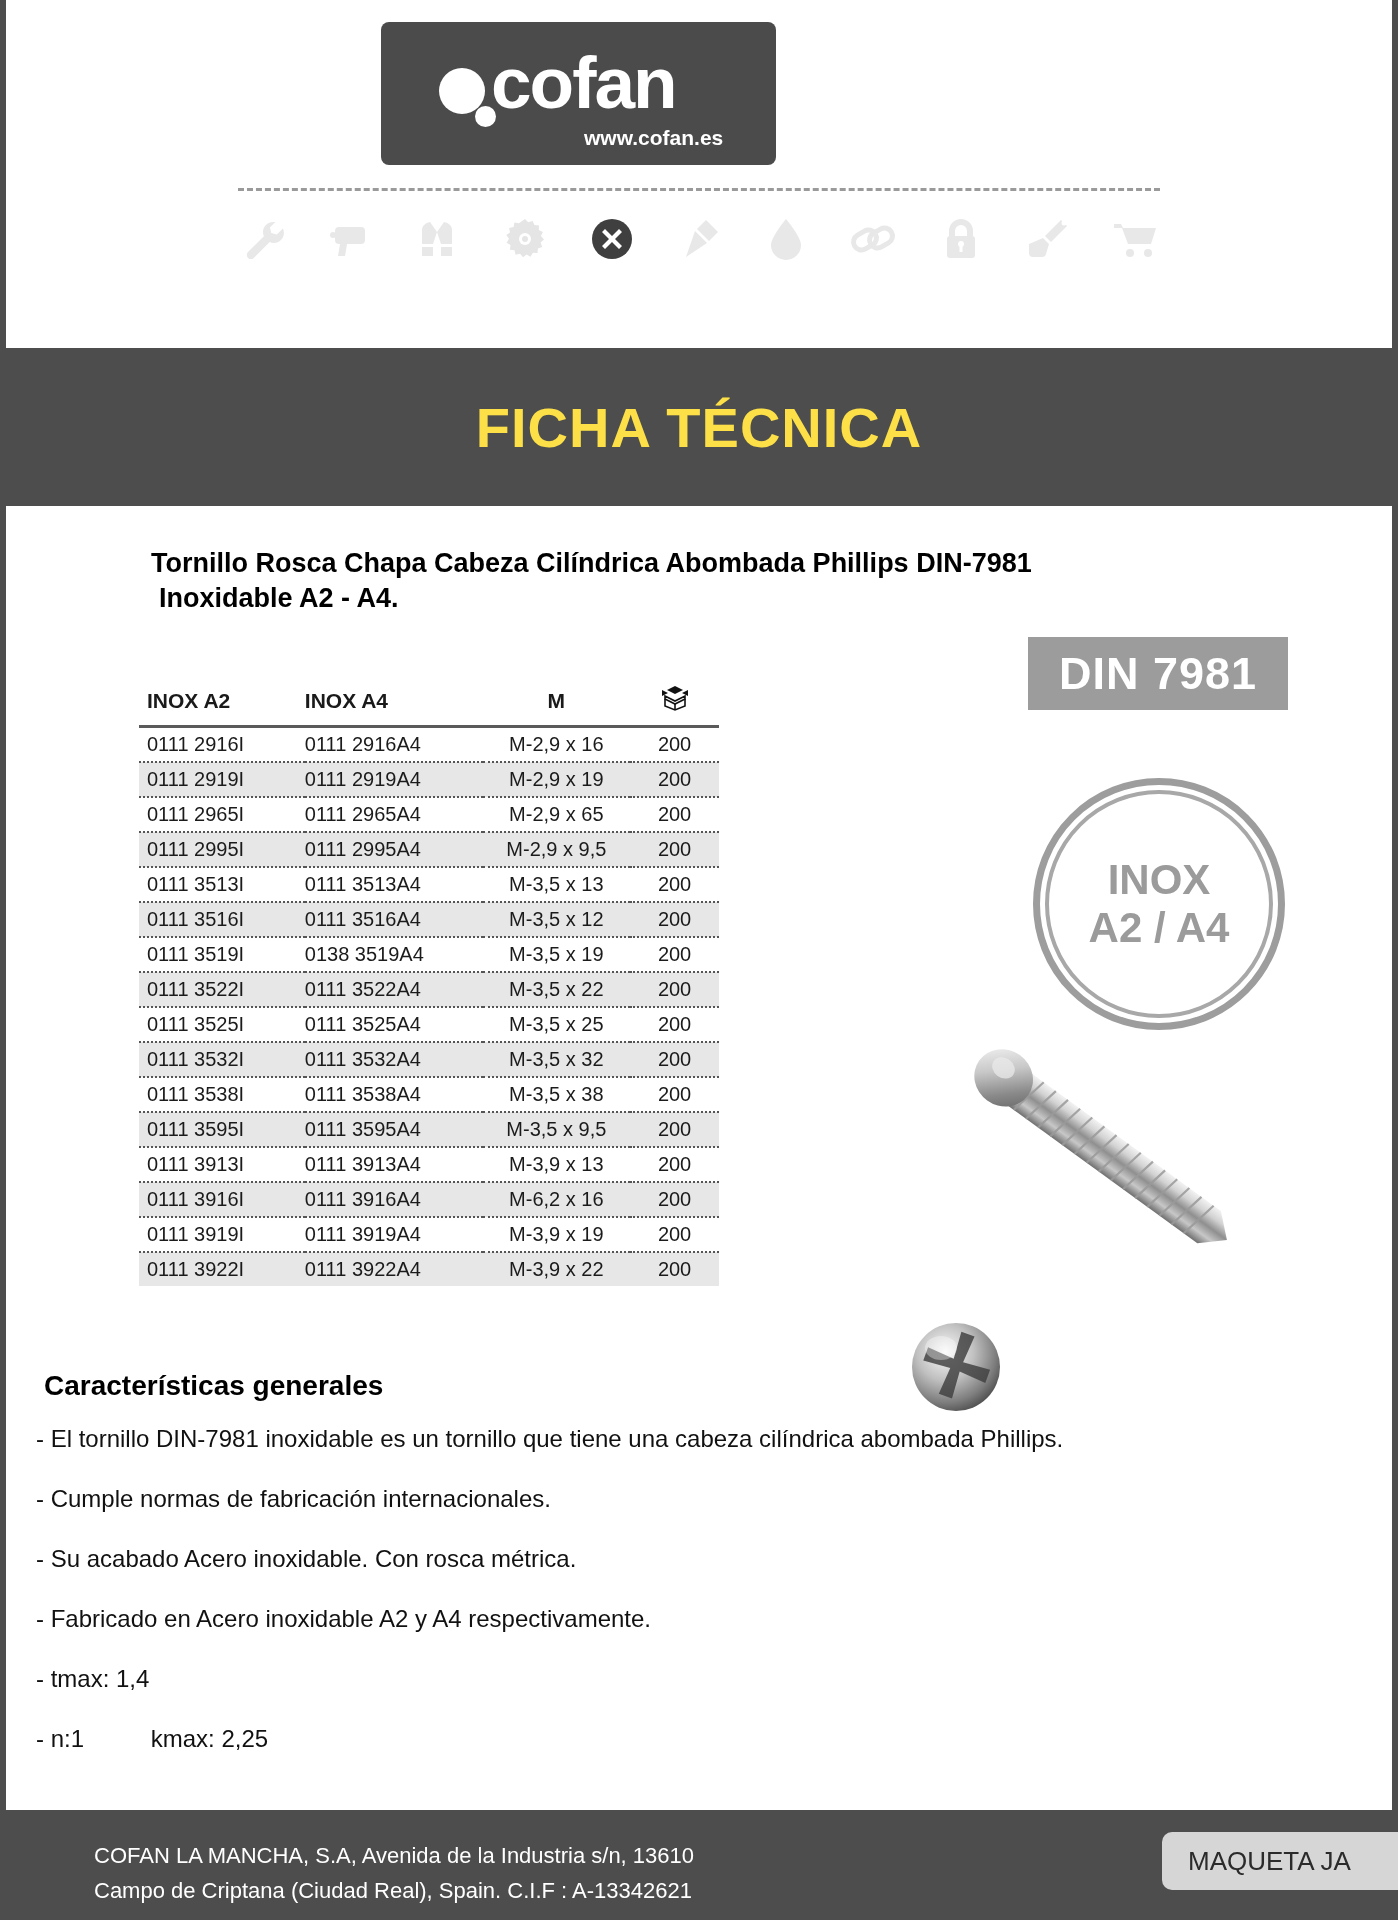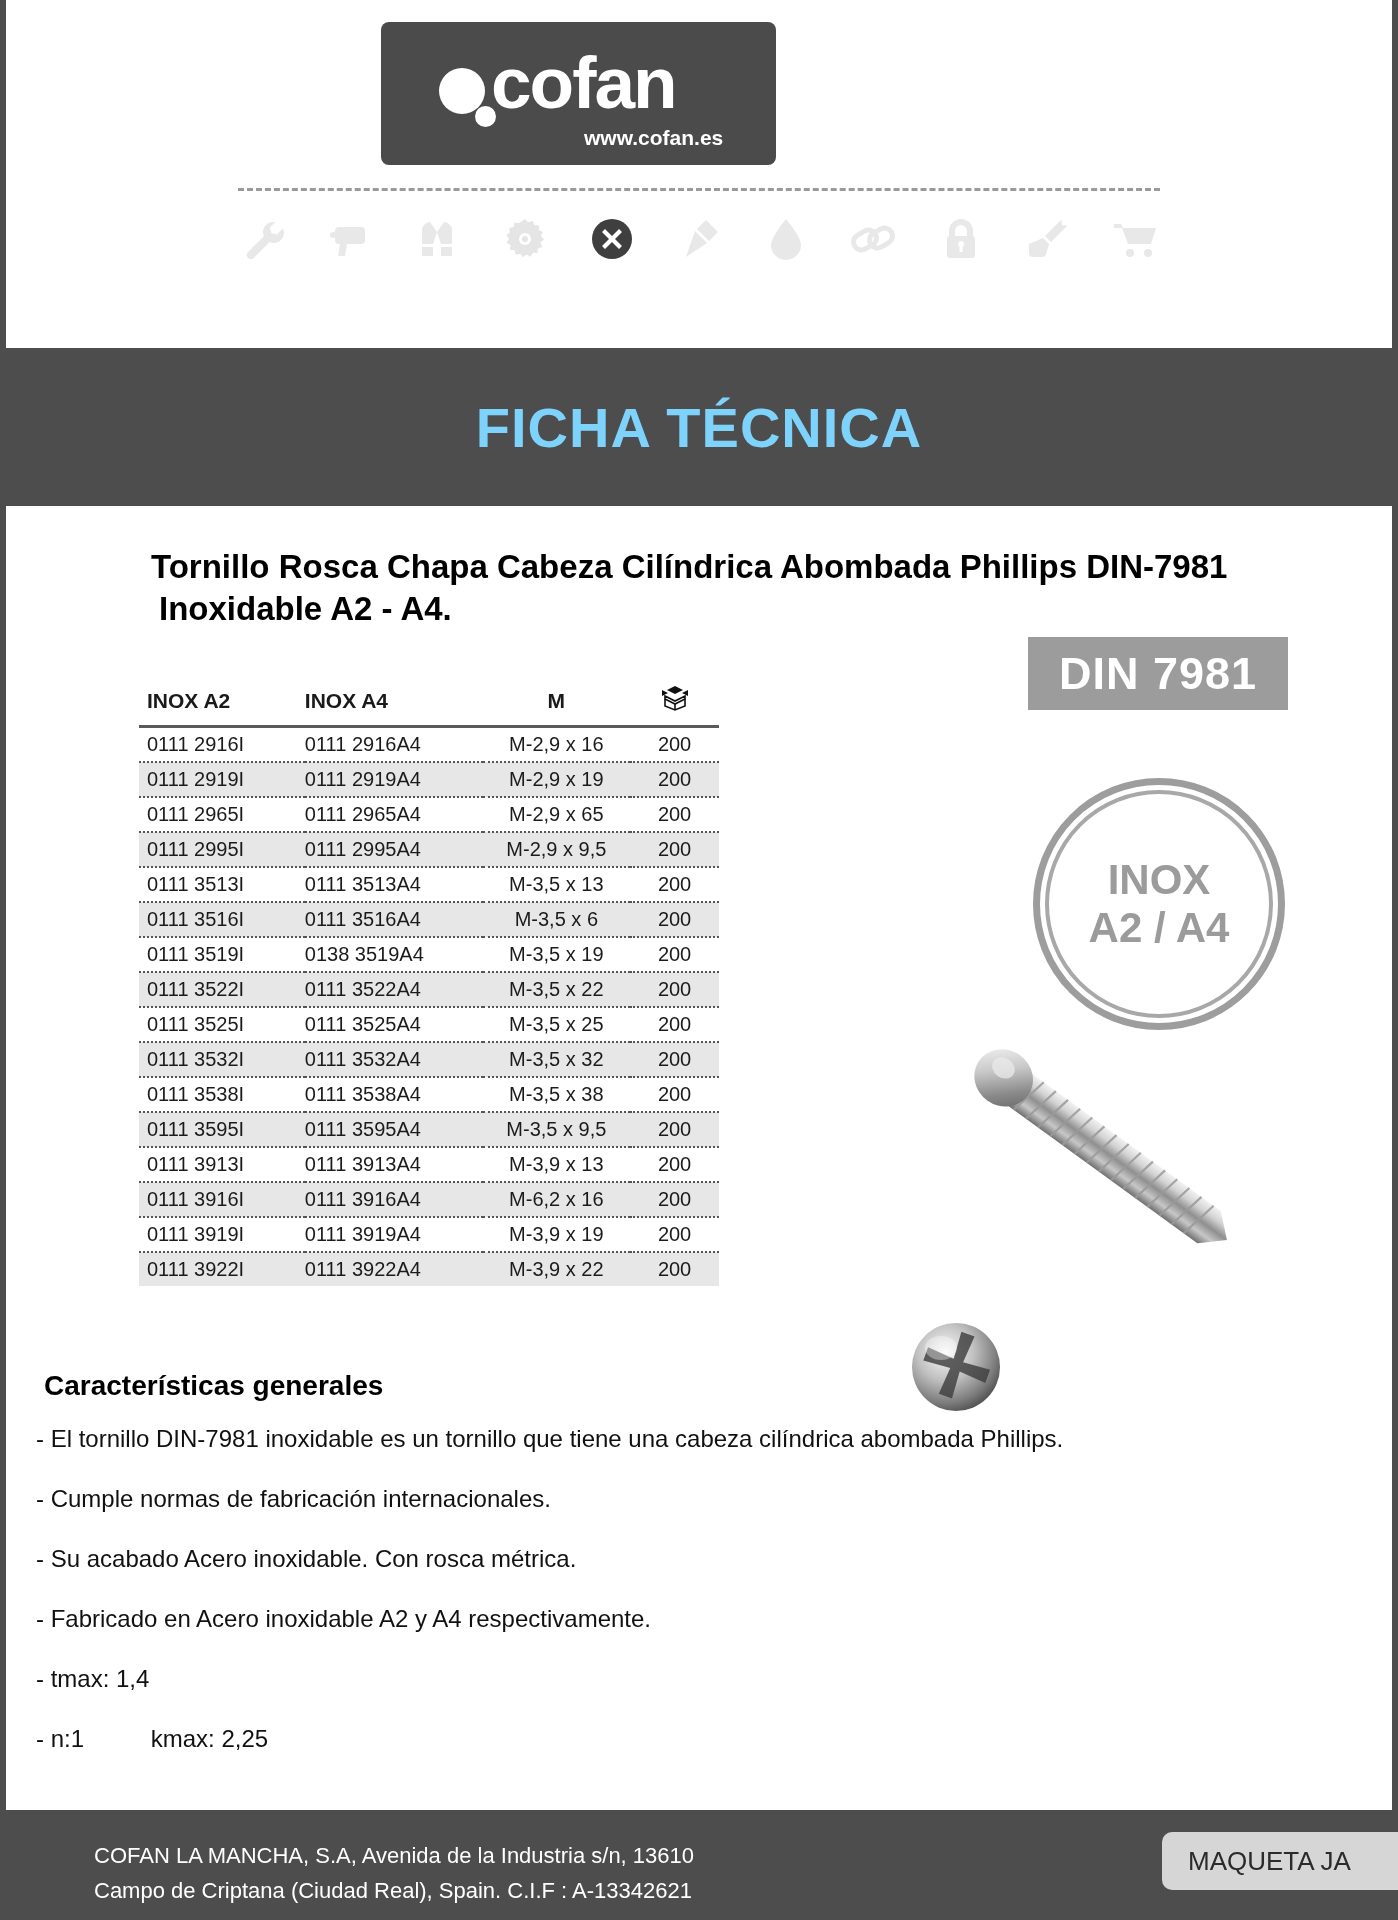--- a/index.html
+++ b/index.html
@@ -122,34 +122,34 @@
     position: absolute;
     left: 0; right: 0;
     top: 348px;
     height: 158px;
     background: #4d4d4d;
     display: flex;
     align-items: center;
     justify-content: center;
   }
   .banner-title {
-    color: #7dd3fc;
+    color: #fde047;
     font-size: 56px;
     font-weight: bold;
     letter-spacing: 1px;
     font-family: "Liberation Sans", sans-serif;
   }
 
   
   .product-title {
     position: absolute;
     left: 145px;
     top: 546px;
     width: 1120px;
-    font-size: 33px;
+    font-size: 27px;
     font-weight: bold;
     color: #000000;
     line-height: 1.28;
     font-family: "Liberation Sans", sans-serif;
   }
   .product-title .l2 { padding-left: 8px; display: block; }
 
   
   .table-wrap {
     position: absolute;
@@ -474,21 +474,21 @@
           </tr>
           <tr>
             <td class="c1">0111 3513I</td>
             <td class="c2">0111 3513A4</td>
             <td class="c3">M-3,5 x 13</td>
             <td class="c4">200</td>
           </tr>
           <tr class="alt">
             <td class="c1">0111 3516I</td>
             <td class="c2">0111 3516A4</td>
-            <td class="c3">M-3,5 x 6</td>
+            <td class="c3">M-3,5 x 12</td>
             <td class="c4">200</td>
           </tr>
           <tr>
             <td class="c1">0111 3519I</td>
             <td class="c2">0138 3519A4</td>
             <td class="c3">M-3,5 x 19</td>
             <td class="c4">200</td>
           </tr>
           <tr class="alt">
             <td class="c1">0111 3522I</td>

